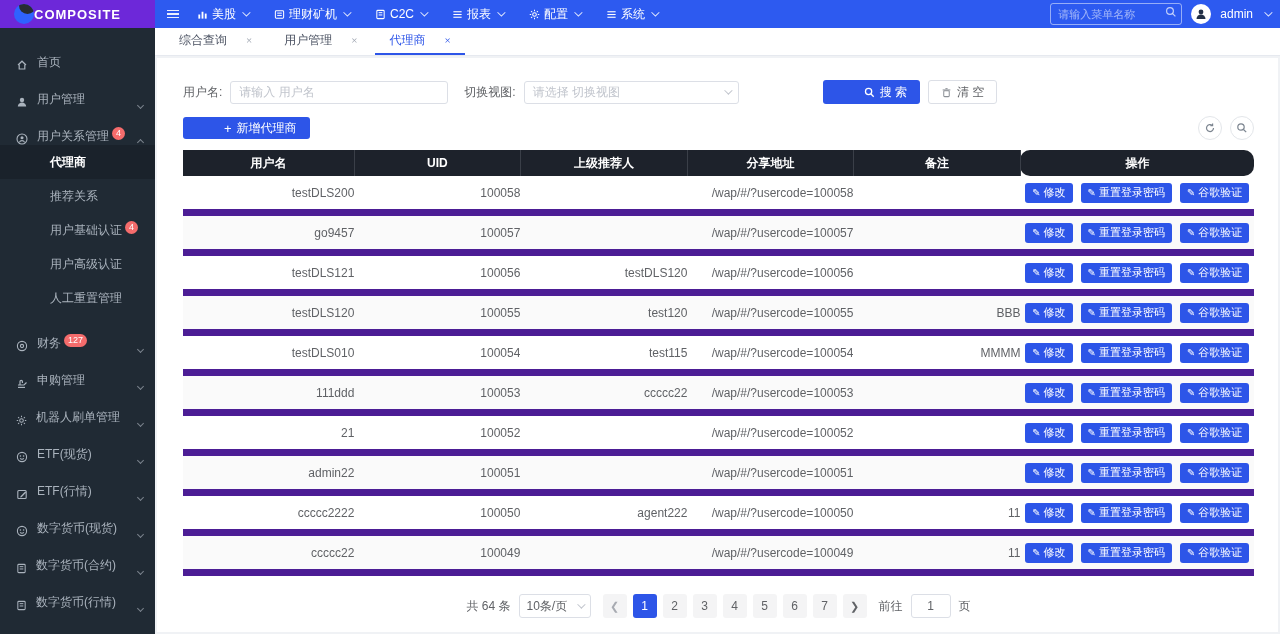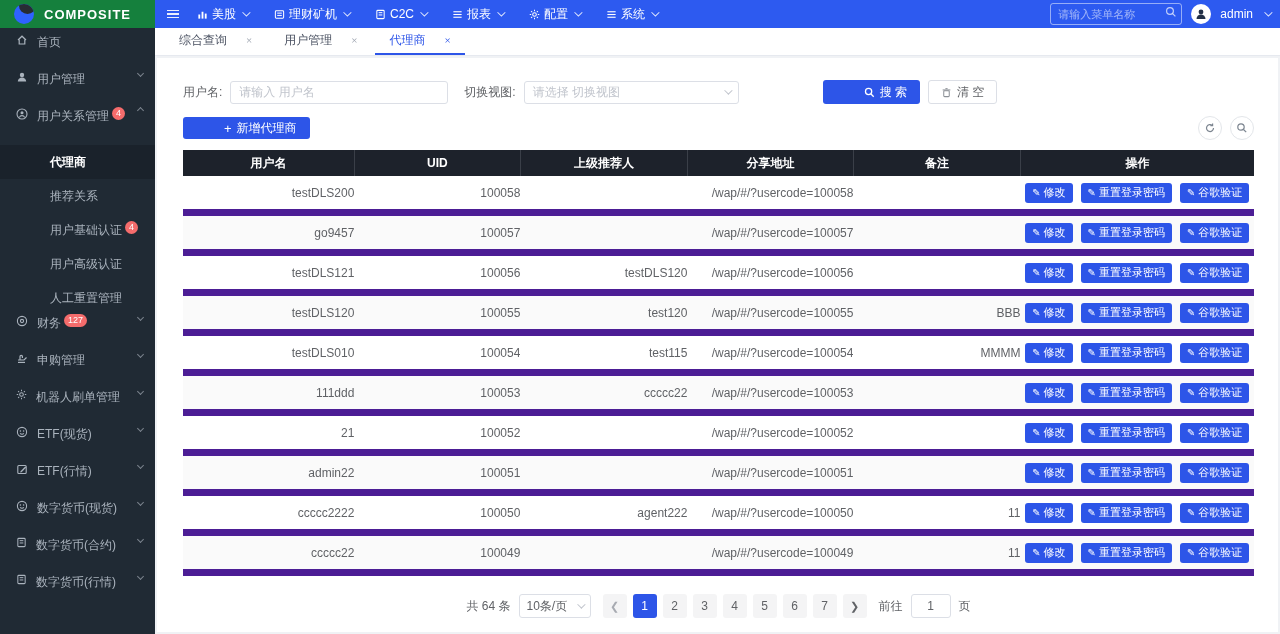--- a/index.html
+++ b/index.html
@@ -2,42 +2,42 @@
 <html><head>
 <meta charset="utf-8">
 <style>
   * { margin:0; padding:0; box-sizing:border-box; }
   html,body { width:1280px; height:634px; overflow:hidden; }
   body { font-family:"Liberation Sans","DejaVu Sans",sans-serif; font-size:12px; background:#f0f2f5; color:#606266; }
   .app { width:1280px; height:634px; display:flex; flex-direction:column; }
 
   
   .navbar { height:28px; display:flex; flex:none; background:#2d5af0; color:#fff; }
-  .logo { width:155px; flex:none; background:#15803d; display:flex; align-items:center; padding-left:14px; gap:10px; }
+  .logo { width:155px; flex:none; background:#6d28d9; display:flex; align-items:center; padding-left:14px; }
   .crescent { width:20px; height:20px; border-radius:50%; background:#2f62ff; position:relative; overflow:hidden; flex:none; }
   .crescent:after { content:''; position:absolute; left:5px; top:-7px; width:17px; height:17px; border-radius:50%; background:#282c34; }
   .logo-text { font-size:13px; font-weight:bold; letter-spacing:1px; color:#fff; }
   .nav-main { flex:1; display:flex; align-items:center; padding:0 10px 0 12px; }
   .collapse-btn { margin-right:18px; display:flex; flex-direction:column; gap:2px; cursor:pointer; }
   .collapse-btn i { display:block; width:12px; height:1.5px; background:rgba(255,255,255,.9); }
   .nav-item { display:flex; align-items:center; gap:4px; margin-right:26px; cursor:pointer; font-size:12px; white-space:nowrap; }
   .nav-item .icon svg { display:block; }
   .chev { width:6px; height:6px; border-right:1.4px solid rgba(255,255,255,.85); border-bottom:1.4px solid rgba(255,255,255,.85); transform:rotate(45deg) translateY(-2px); display:inline-block; margin-left:2px; }
   .nav-right { margin-left:auto; display:flex; align-items:center; gap:9px; }
   .nav-search { position:relative; }
   .nav-search input { width:132px; height:22px; background:transparent; border:1px solid rgba(255,255,255,.5); border-radius:3px; color:rgba(255,255,255,.85); font-size:11px; padding:0 20px 0 7px; outline:none; }
   .nav-search input::placeholder { color:rgba(255,255,255,.55); }
   .nav-search .icon { position:absolute; right:5px; top:3px; }
   .avatar { width:20px; height:20px; border-radius:50%; background:#fff; display:flex; align-items:center; justify-content:center; }
   .admin-label { color:#fff; font-size:12px; }
 
   
   .body-row { flex:1; display:flex; min-height:0; }
   .sidebar { width:155px; flex:none; background:#202a34; color:#aab3bd; overflow:hidden; padding-top:6px; }
-  .side-item { height:37px; display:flex; align-items:flex-start; padding:0 12px 0 16px; gap:9px; cursor:pointer; white-space:nowrap; }
+  .side-item { height:37px; display:flex; align-items:flex-end; padding:0 12px 0 16px; gap:9px; cursor:pointer; white-space:nowrap; }
   .side-item .label { font-size:12px; }
   .side-item .chev2 { margin-left:auto; width:5px; height:5px; border-right:1.3px solid #7a838d; border-bottom:1.3px solid #7a838d; transform:rotate(45deg); }
   .side-item .chev2.up { transform:rotate(-135deg); }
   .sub-item { height:34px; display:flex; align-items:center; padding-left:50px; cursor:pointer; font-size:12px; color:#aab3bd; white-space:nowrap; }
   .sub-item.active { color:#fff; font-weight:bold; background:#1a222b; }
   .badge { background:#f56c6c; color:#fff; font-size:9px; line-height:13px; height:13px; border-radius:7px; padding:0 4px; margin-left:3px; transform:translateY(-4px); display:inline-block; font-weight:normal; }
   .side-icon svg { display:block; }
 
   
   .right-col { flex:1; display:flex; flex-direction:column; min-width:0; }
@@ -64,21 +64,21 @@
 
   
   .toolbar-row { display:flex; align-items:center; margin-top:12px; }
   .add-btn { height:22px; }
   .tool-circles { margin-left:auto; display:flex; gap:8px; }
   .circle-btn { width:24px; height:24px; border-radius:50%; border:1px solid #e3e6ea; background:#fff; display:flex; align-items:center; justify-content:center; cursor:pointer; color:#7c8590; }
 
   
   table { width:100%; border-collapse:collapse; margin-top:10px; table-layout:fixed; }
   thead th { background:#1d222b; color:#fff; font-size:12px; font-weight:bold; height:26px; text-align:center; border-right:1px solid #3a3f48; }
-  thead th:last-child { border-right:none; }
+  thead th:last-child { border-right:none;border-radius:10px; }
   tbody td { height:33px; text-align:right; font-size:12px; color:#606266; border-bottom:7px solid #4c1d95; overflow:hidden; white-space:nowrap; }
   tbody tr:nth-child(even) { background:#fafafa; }
   .actions-cell { display:flex; gap:8px; justify-content:center; align-items:center; height:33px; }
   .action-btn { background:#2d55e8; color:#fff; border-radius:3px; height:20px; padding:0 7px; font-size:11px; display:inline-flex; align-items:center; gap:3px; cursor:pointer; white-space:nowrap; }
   .pencil { font-size:10px; }
 
   
   .pagination { margin-top:18px; display:flex; align-items:center; justify-content:center; gap:8px; color:#606266; }
   .page-size { width:72px; height:24px; border:1px solid #dcdfe6; border-radius:3px; display:flex; align-items:center; justify-content:space-between; padding:0 7px; color:#606266; cursor:pointer; }
   .pager { display:flex; gap:6px; align-items:center; margin:0 4px; }

